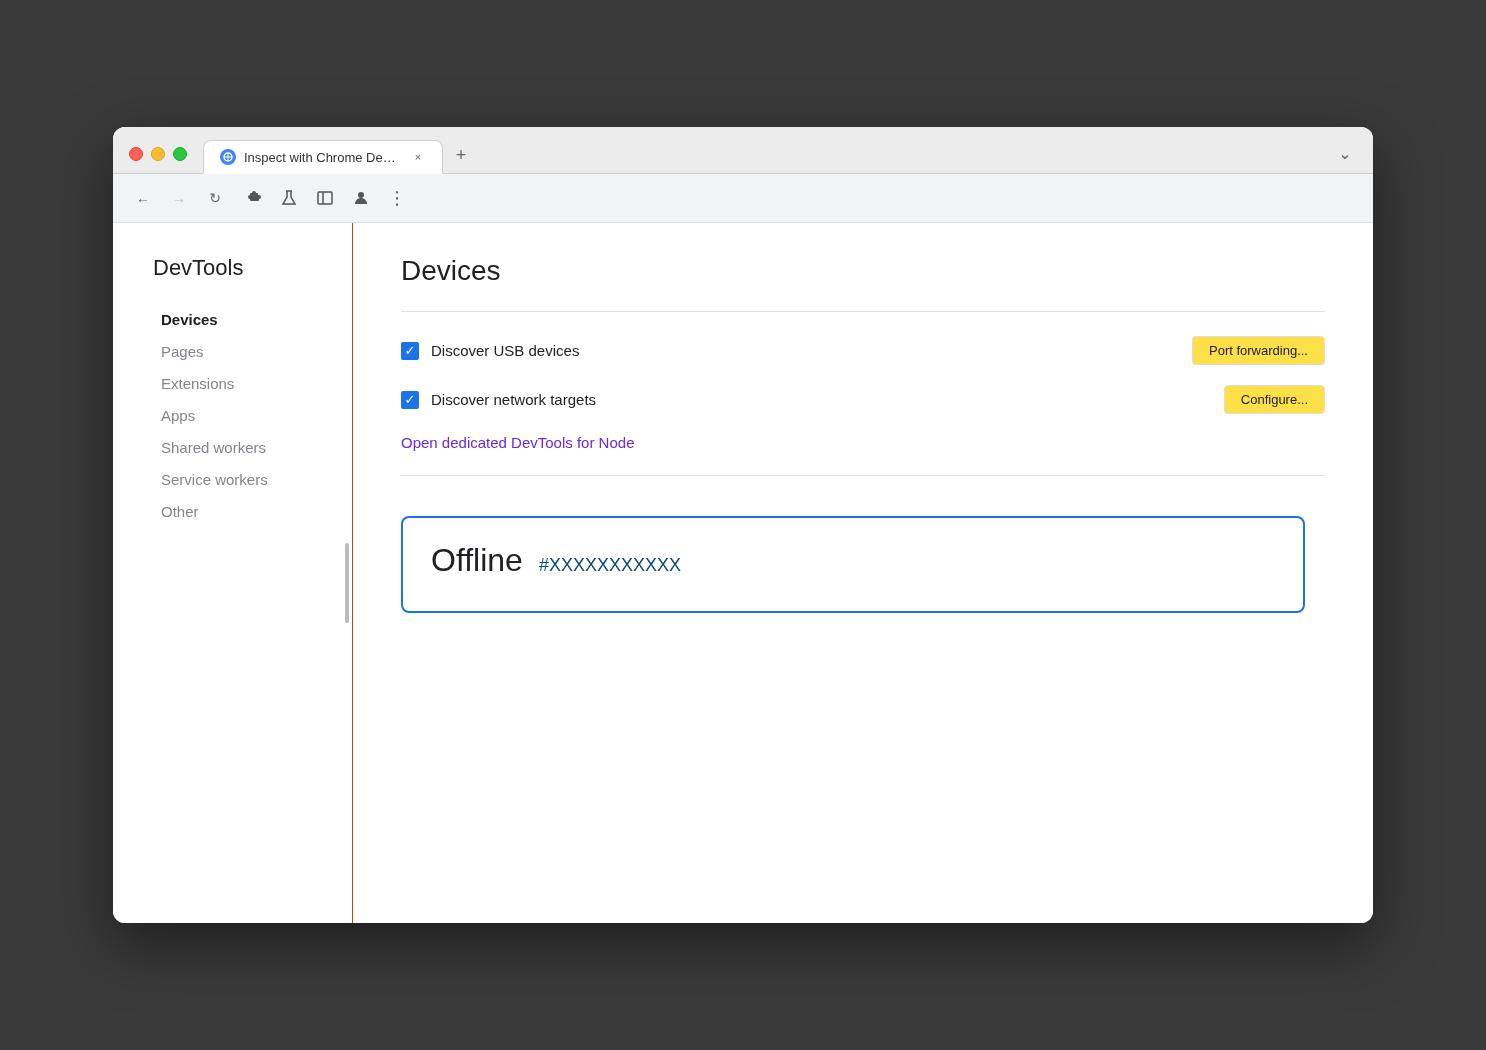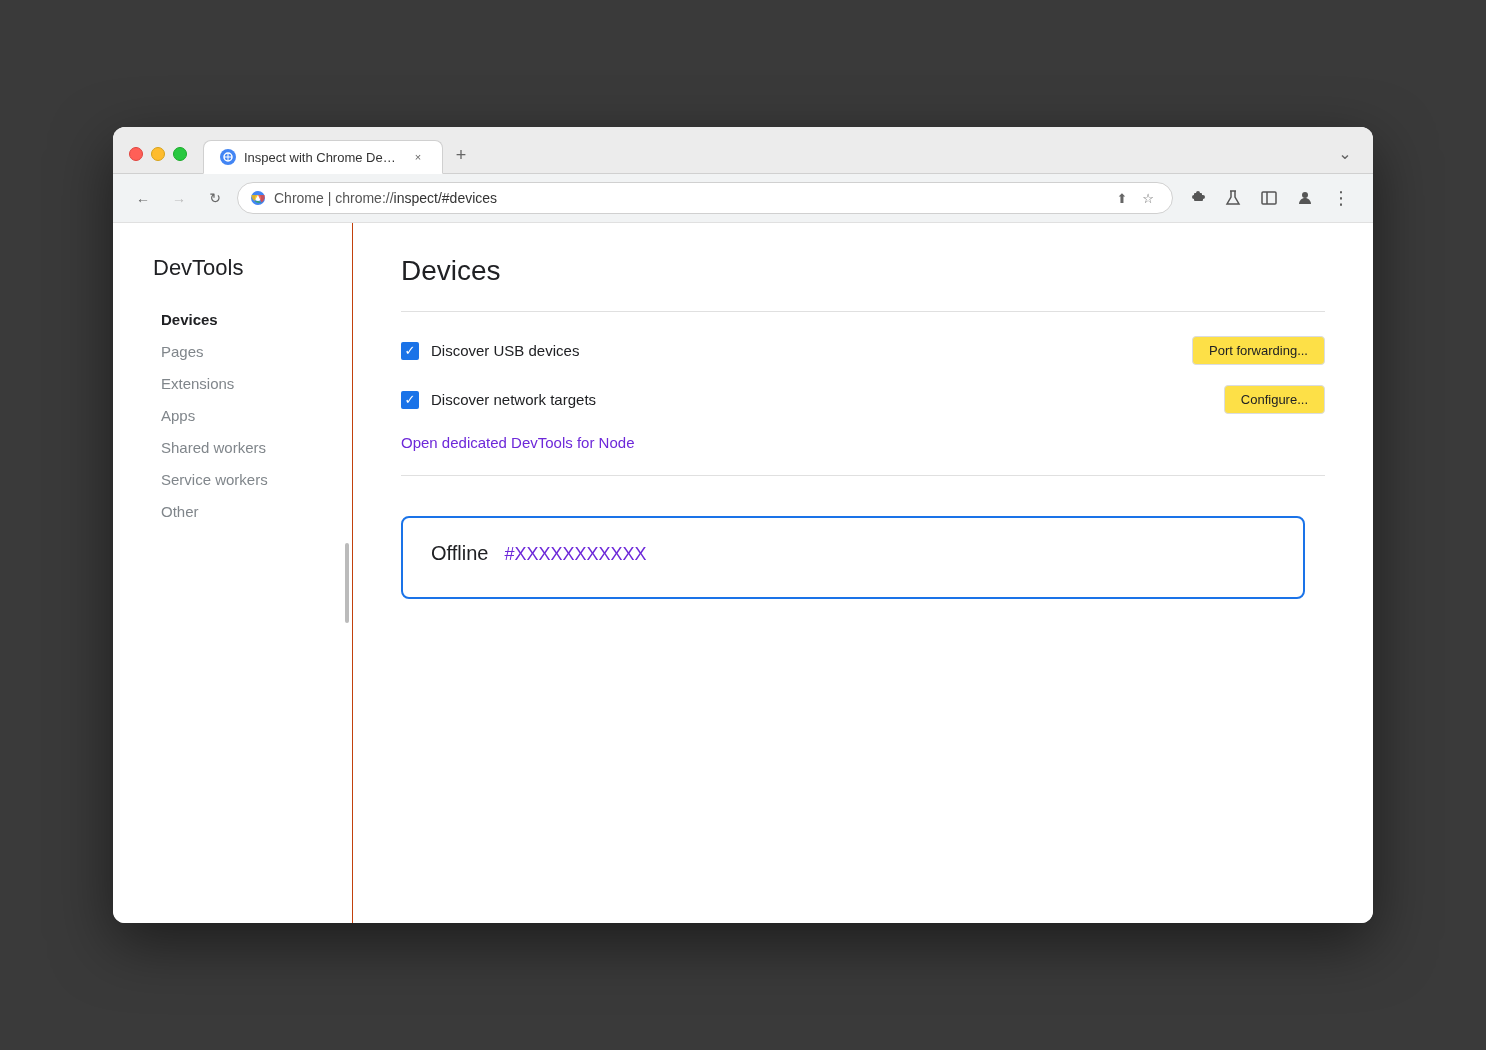--- a/index.html
+++ b/index.html
@@ -366,28 +366,28 @@
     }
 
     .device-status-line {
       display: flex;
       align-items: baseline;
       gap: 16px;
       margin-bottom: 8px;
     }
 
     .device-status {
-      font-size: 20px;
+      font-size: 32px;
       font-weight: 400;
       color: #202124;
     }
 
     .device-id {
       font-size: 18px;
-      color: #6d28d9;
+      color: #0c4a6e;
       font-weight: 300;
     }
 
     .device-message {
       font-size: 15px;
       color: #202124;
     }
   </style>
 </head>
 <body>
@@ -415,36 +415,20 @@
       <div class="tab-new">+</div>
       <div class="tab-menu">⌄</div>
     </div>
   </div>
 
   <div class="nav-bar">
     <div class="nav-btn">←</div>
     <div class="nav-btn" style="color:#bbb;">→</div>
     <div class="nav-btn">↻</div>
 
-    <div class="address-bar">
-      <svg class="address-chrome-icon" viewBox="0 0 16 16">
-        <circle cx="8" cy="8" r="7" fill="#4285f4"></circle>
-        <circle cx="8" cy="8" r="3" fill="white"></circle>
-        <path d="M8 5 L14.5 5 A7 7 0 0 1 11.5 12.5 Z" fill="#ea4335" opacity="0.8"></path>
-        <path d="M8 5 L4.5 11 A7 7 0 0 1 1.5 5 Z" fill="#fbbc04" opacity="0.8"></path>
-        <path d="M8 11 L4.5 11 A7 7 0 0 0 11.5 12.5 Z" fill="#34a853" opacity="0.8"></path>
-      </svg>
-      <span class="address-text">
-        <span class="domain">Chrome  |  chrome://</span><span class="path">inspect/#devices</span>
-      </span>
-      <div class="address-actions">
-        <div class="address-action-btn">⬆</div>
-        <div class="address-action-btn">☆</div>
-      </div>
-    </div>
 
     <div class="toolbar-actions">
       <div class="toolbar-btn">
         <svg width="18" height="18" viewBox="0 0 18 18" fill="#555">
             <path d="M14 6V5a1 1 0 0 0-1-1h-1a2 2 0 1 0-4 0H7a1 1 0 0 0-1 1v1a2 2 0 0 0 0 4v1a1 1 0 0 0 1 1h7a1 1 0 0 0 1-1v-1a2 2 0 0 0 0-4z"></path>
           </svg>
       </div>
       <div class="toolbar-btn">
         <svg width="18" height="18" viewBox="0 0 18 18" fill="none" stroke="#555" stroke-width="1.5">
             <path d="M7 2v6L3 15h12L11 8V2"></path>

